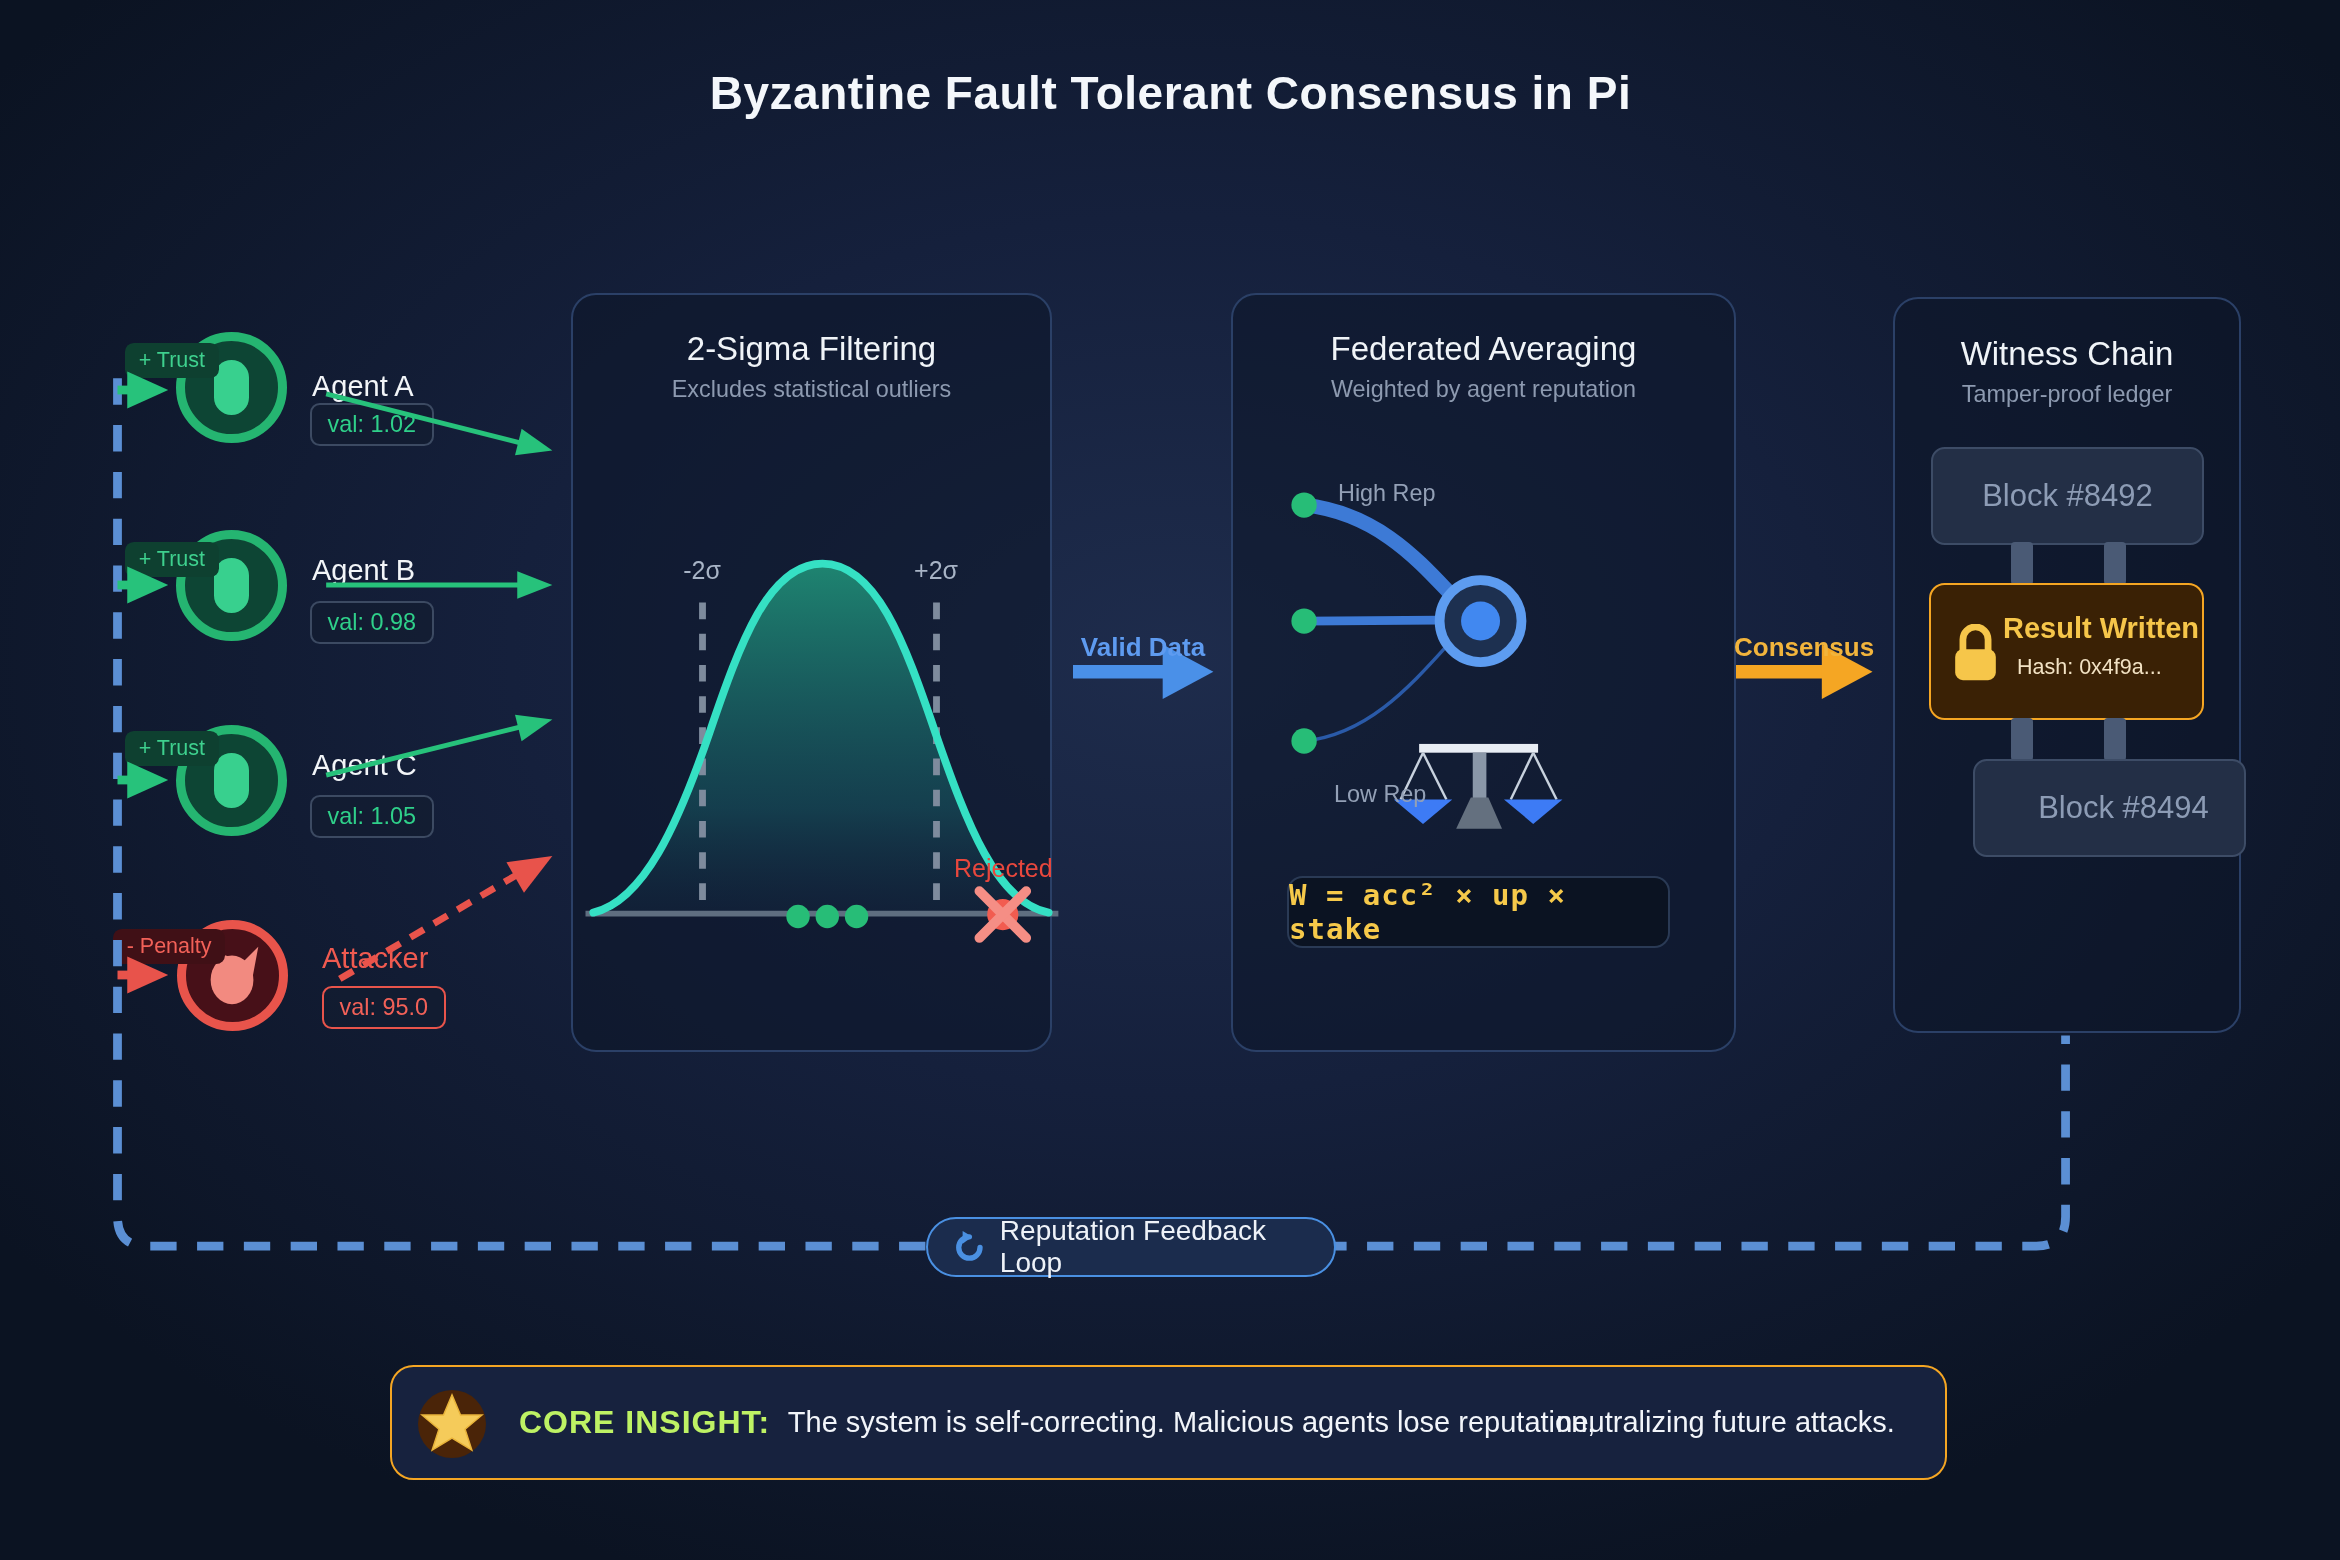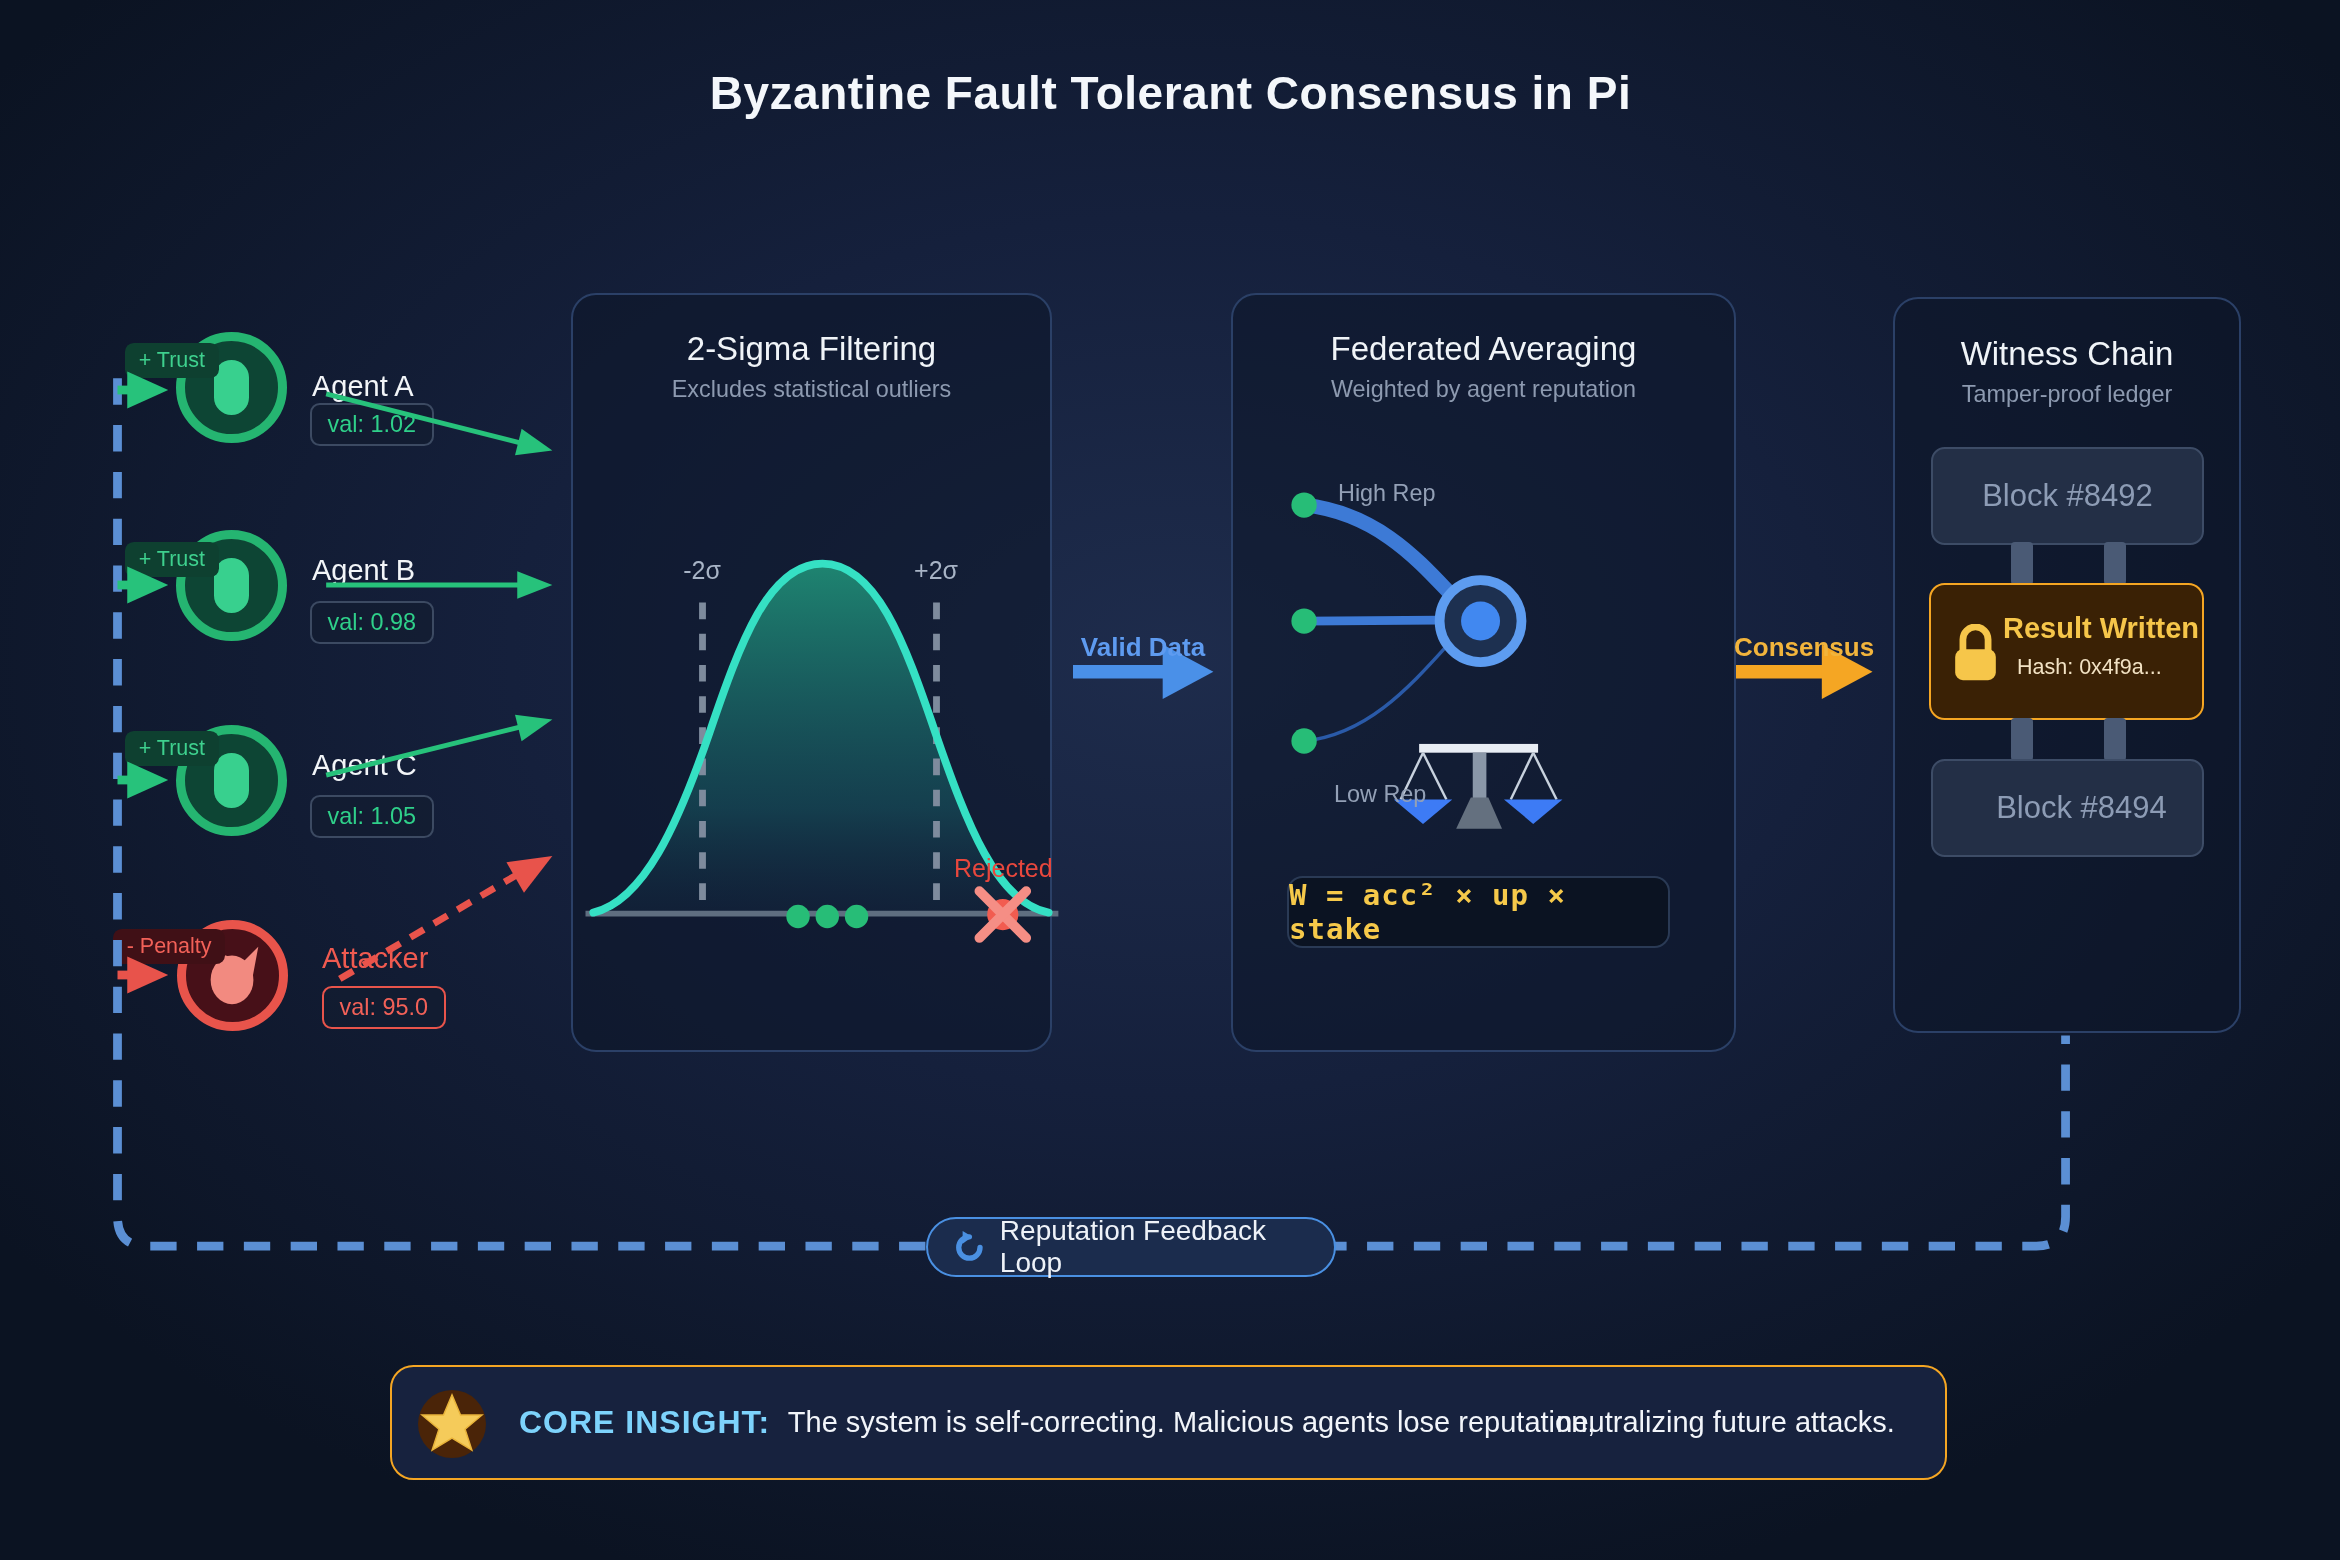--- a/index.html
+++ b/index.html
@@ -49,21 +49,21 @@
   .result-hash{ position:absolute; left:86px; top:70px; font-size:21.5px; color:#f2e2c4; white-space:nowrap;}
   
   .pill{ left:926px; top:1217px; width:410px; height:60px; background:#1b2c4d; border:2.9px solid #4a90e2;
          border-radius:32px; display:flex; align-items:center; z-index:6;}
   .pill-text{ font-size:28px; color:#eef2f8; margin-left:11.7px;}
   .banner{ left:390px; top:1365px; width:1557px; height:115px; background:#17223e; border:2.9px solid #f5a623;
            border-radius:23.4px; z-index:6;}
   .star-wrap{ position:absolute; left:26px; top:23.4px; width:68px; height:68px; border-radius:50%;
               background:#4a2408; display:flex; align-items:center; justify-content:center;}
   .insight-line{ position:absolute; left:127px; top:0; height:100%; display:flex; align-items:center; white-space:nowrap;}
-  .insight-label{ font-size:32px; font-weight:bold; color:#7dd3fc; letter-spacing:1px; margin-right:17.6px;}
+  .insight-label{ font-size:32px; font-weight:bold; color:#bef264; letter-spacing:1px; margin-right:17.6px;}
   .insight-text{ font-size:29px; color:#f2f5fa; }
   .insight-text.overlap{ margin-left:-39px; }
   svg.overlay{ position:absolute; left:0; top:0; z-index:5; pointer-events:none; }
 </style>
 </head>
 <body>
 
 <div class="stage">
 
   <div class="abs page-title">Byzantine Fault Tolerant Consensus in Pi</div>
@@ -135,21 +135,21 @@
   <div class="abs result-box">
     <svg width="45" height="60" viewBox="0 0 46 62" style="position:absolute;left:21.5px;top:39px;">
       <path d="M 10 28 V 16 a 13 13 0 0 1 26 0 V 28" fill="none" stroke="#f6c64a" stroke-width="7"></path>
       <rect x="2" y="26" width="42" height="32" rx="8" fill="#f6c64a"></rect>
     </svg>
     <div class="result-title">Result Written</div>
     <div class="result-hash">Hash: 0x4f9a...</div>
   </div>
   <div class="abs chain-link" style="left:2011px;top:718px;"></div>
   <div class="abs chain-link" style="left:2104px;top:718px;"></div>
-  <div class="abs block" style="left:1931px;top:759px;padding-left:28px;">Block #8494</div>
+  <div class="abs block" style="left:1973px;top:759px;padding-left:28px;">Block #8494</div>
 
   <div class="abs lbl flow-lbl" style="left:1073px;top:632px;width:140px;text-align:center;color:#5e9bf0;">Valid Data</div>
   <div class="abs lbl flow-lbl" style="left:1734px;top:632px;width:140px;text-align:center;color:#f2b43c;">Consensus</div>
 
   <svg class="overlay" width="2341" height="1560" viewBox="0 0 2400 1600">
     <defs>
       <linearGradient id="bellFill" x1="0" y1="0" x2="0" y2="1">
         <stop offset="0%" stop-color="#1f8a74" stop-opacity="0.95"></stop>
         <stop offset="70%" stop-color="#175a63" stop-opacity="0.55"></stop>
         <stop offset="100%" stop-color="#143048" stop-opacity="0.25"></stop>

